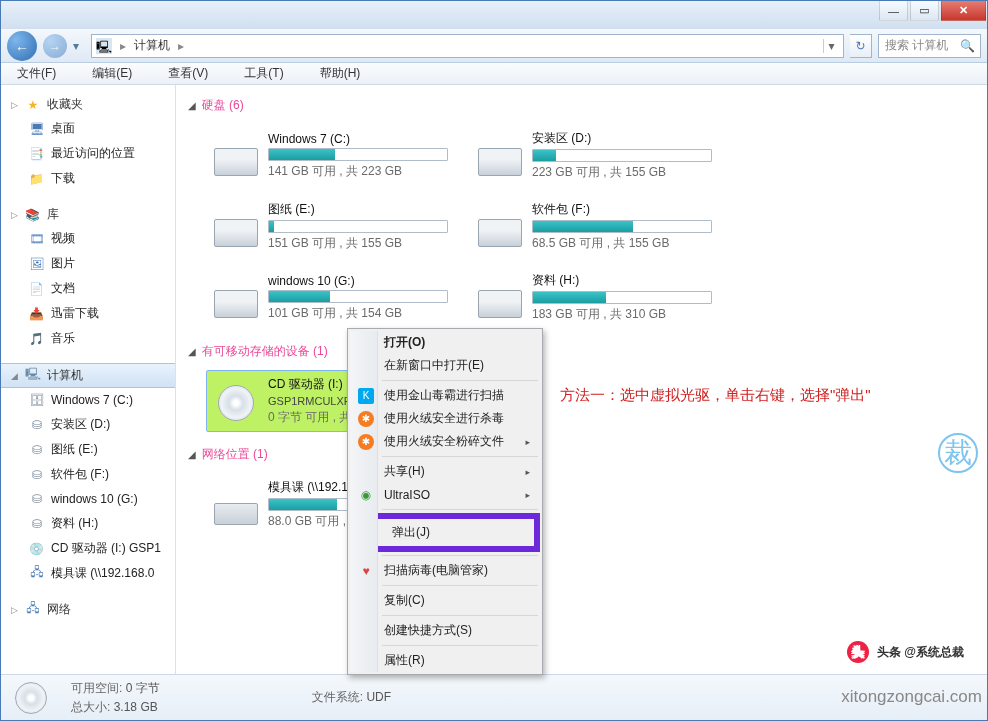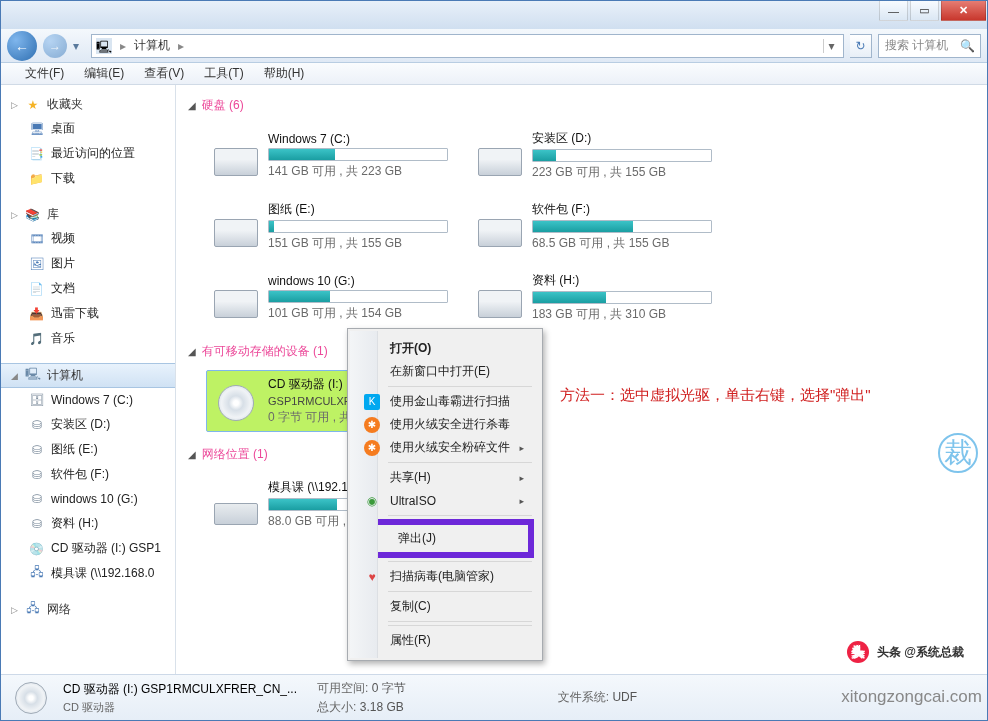--- a/index.html
+++ b/index.html
@@ -19,21 +19,21 @@
 .addressbar { flex: 1; height: 24px; background: #fff; border: 1px solid #a0b5cc; display: flex; align-items: center; padding: 0 4px; }
 .ab-icon { width: 16px; height: 16px; background: #d9e5f1; margin-right: 6px; }
 .ab-crumb { padding: 0 6px; color: #333; }
 .ab-sep { color: #888; padding: 0 2px; }
 .ab-drop { width: 16px; text-align: center; color: #666; border-left: 1px solid #ccc; margin-left: auto; }
 .ab-refresh { width: 22px; height: 24px; border: 1px solid #a0b5cc; border-left: none; background: linear-gradient(#fff,#e8eff7); display:flex;align-items:center;justify-content:center; color:#4a7ab5; }
 .searchbox { width: 103px; height: 24px; border: 1px solid #a0b5cc; background: #fff; display: flex; align-items: center; padding: 0 6px; color: #888; }
 .searchbox .s-icon { margin-left: auto; width: 14px; color: #5a7a9c; }
 
 
-.menubar { height: 22px; background: linear-gradient(#fafcfe,#ecf1f8); display: flex; align-items: center; padding: 0 16px; gap: 4px; border-bottom: 1px solid #d0dae6; }
+.menubar { height: 22px; background: linear-gradient(#fafcfe,#ecf1f8); display: flex; align-items: center; padding: 0 8px; gap: 20px; border-bottom: 1px solid #d0dae6; }
 .menu-item { padding: 2px 8px; color: #333; }
 
 
 .toolbar { height: 32px; background: linear-gradient(#f8fbfe,#e3ecf6); display: flex; align-items: center; padding: 0 8px; gap: 4px; border-bottom: 1px solid #cdd9e8; }
 .tb-item { padding: 4px 10px; color: #1a3a5a; }
 .tb-item.drop::after { content: " ▾"; color: #5a7a9c; font-size: 9px; }
 .tb-spacer { flex: 1; }
 .tb-icon { width: 24px; height: 24px; display: flex; align-items:center; justify-content:center; color: #3a6a9a; margin: 0 2px; }
 .tb-help { color: #3a7ad0; font-weight: bold; font-size: 14px; border: 1px solid #9bbcdd; border-radius: 50%; width:18px; height:18px; display:flex;align-items:center;justify-content:center; background:linear-gradient(#fff,#d8e8f8); }
 
@@ -74,21 +74,21 @@
 .hdd-body { width:44px; height:28px; background:linear-gradient(#f0f3f6 40%,#c8d0d9); border:1px solid #9aa5b2; border-radius:2px; position:relative; }
 .cd-body { width:36px; height:36px; border-radius:50%; background:radial-gradient(circle,#fff 10%,#d7dfe7 30%,#f0f3f6 60%,#c8d3de); border:1px solid #a0abb7; }
 .net-body { width:44px; height:22px; background:linear-gradient(#e8ecef,#c8d0d9); border:1px solid #9aa5b2; border-radius:2px; position:relative; }
 .drive-info { flex: 1; overflow: hidden; }
 .drive-name { color: #111; margin-bottom: 2px; white-space: nowrap; overflow:hidden; text-overflow:ellipsis; }
 .drive-bar { height: 13px; background: #fff; border: 1px solid #b0bcc8; border-radius: 1px; overflow: hidden; margin-bottom: 2px; }
 .drive-fill { height: 100%; background: linear-gradient(#3bc3c7,#1a9ea2); }
 .drive-stat { color: #6a6a6a; font-size: 12px; white-space: nowrap; }
 
 
-.ctxmenu { position: absolute; left: 347px; top: 328px; width: 196px; background: #f0f0f0; border: 1px solid #a7abb0; box-shadow: 2px 3px 6px rgba(0,0,0,0.3); z-index: 100; padding: 8px; }
+.ctxmenu { position: absolute; left: 347px; top: 328px; width: 196px; background: #f0f0f0; border: 1px solid #a7abb0; box-shadow: 2px 3px 6px rgba(0,0,0,0.3); z-index: 100; padding: 2px; }
 .ctx-item { display: flex; align-items: center; height: 23px; padding: 0 10px 0 32px; color: #222; position: relative; margin-left: 2px; }
 .ctx-bold { font-weight: bold; }
 .ctx-arrow::after { content: "▸"; position: absolute; right: 10px; color: #555; font-size: 9px; }
 .ctx-sep { height: 1px; background: #d7d7d7; margin: 3px 2px 3px 32px; }
 .ctx-strip { position:absolute; left:2px; top:2px; bottom:2px; width:28px; background:linear-gradient(90deg,#f3f5f7,#e8ebef); border-right:1px solid #dcdfe3; }
 .ctx-icon { position:absolute; left:6px; width:16px; height:16px; display:flex; align-items:center; justify-content:center; }
 .ctx-icon.blue { background:#00a8f0; border-radius:2px; color:#fff; font-size:10px; }
 .ctx-icon.orange { background:#f57c20; border-radius:50%; color:#fff; font-size:10px; }
 .ctx-icon.green { color:#3a9a3a; }
 .ctx-icon.red { color:#d44; }
@@ -362,24 +362,20 @@
         </div>
       </div>
 
     </div>
   </div>
 
   <div class="statusbar">
     <div class="sb-icon">
         <div class="cd-body" style="width:32px;height:32px"></div>
       </div>
-    <div class="sb-text">
-      <div class="sb-title">CD 驱动器 (I:) GSP1RMCULXFRER_CN_...</div>
-      <div class="sb-sub">CD 驱动器</div>
-    </div>
     <div class="sb-col">
       <div><span>可用空间:</span> <b>0 字节</b></div>
       <div><span>总大小:</span> <b>3.18 GB</b></div>
     </div>
     <div class="sb-col" style="margin-left:140px">
       <div><span>文件系统:</span> <b>UDF</b></div>
     </div>
   </div>
 
 </div>
@@ -421,20 +417,23 @@
       <div class="ctx-sep"></div>
       <div class="ctx-item">
         <span class="ctx-icon red">♥</span>
         <span>扫描病毒(电脑管家)</span>
       </div>
       <div class="ctx-sep"></div>
       <div class="ctx-item">
         <span>复制(C)</span>
       </div>
       <div class="ctx-sep"></div>
+      <div class="ctx-item">
+        <span>创建快捷方式(S)</span>
+      </div>
       <div class="ctx-sep"></div>
       <div class="ctx-item">
         <span>属性(R)</span>
       </div>
     </div>
 </div>
 
 <div class="annotation">方法一：选中虚拟光驱，单击右键，选择"弹出"</div>
 
 <div class="wm1">

